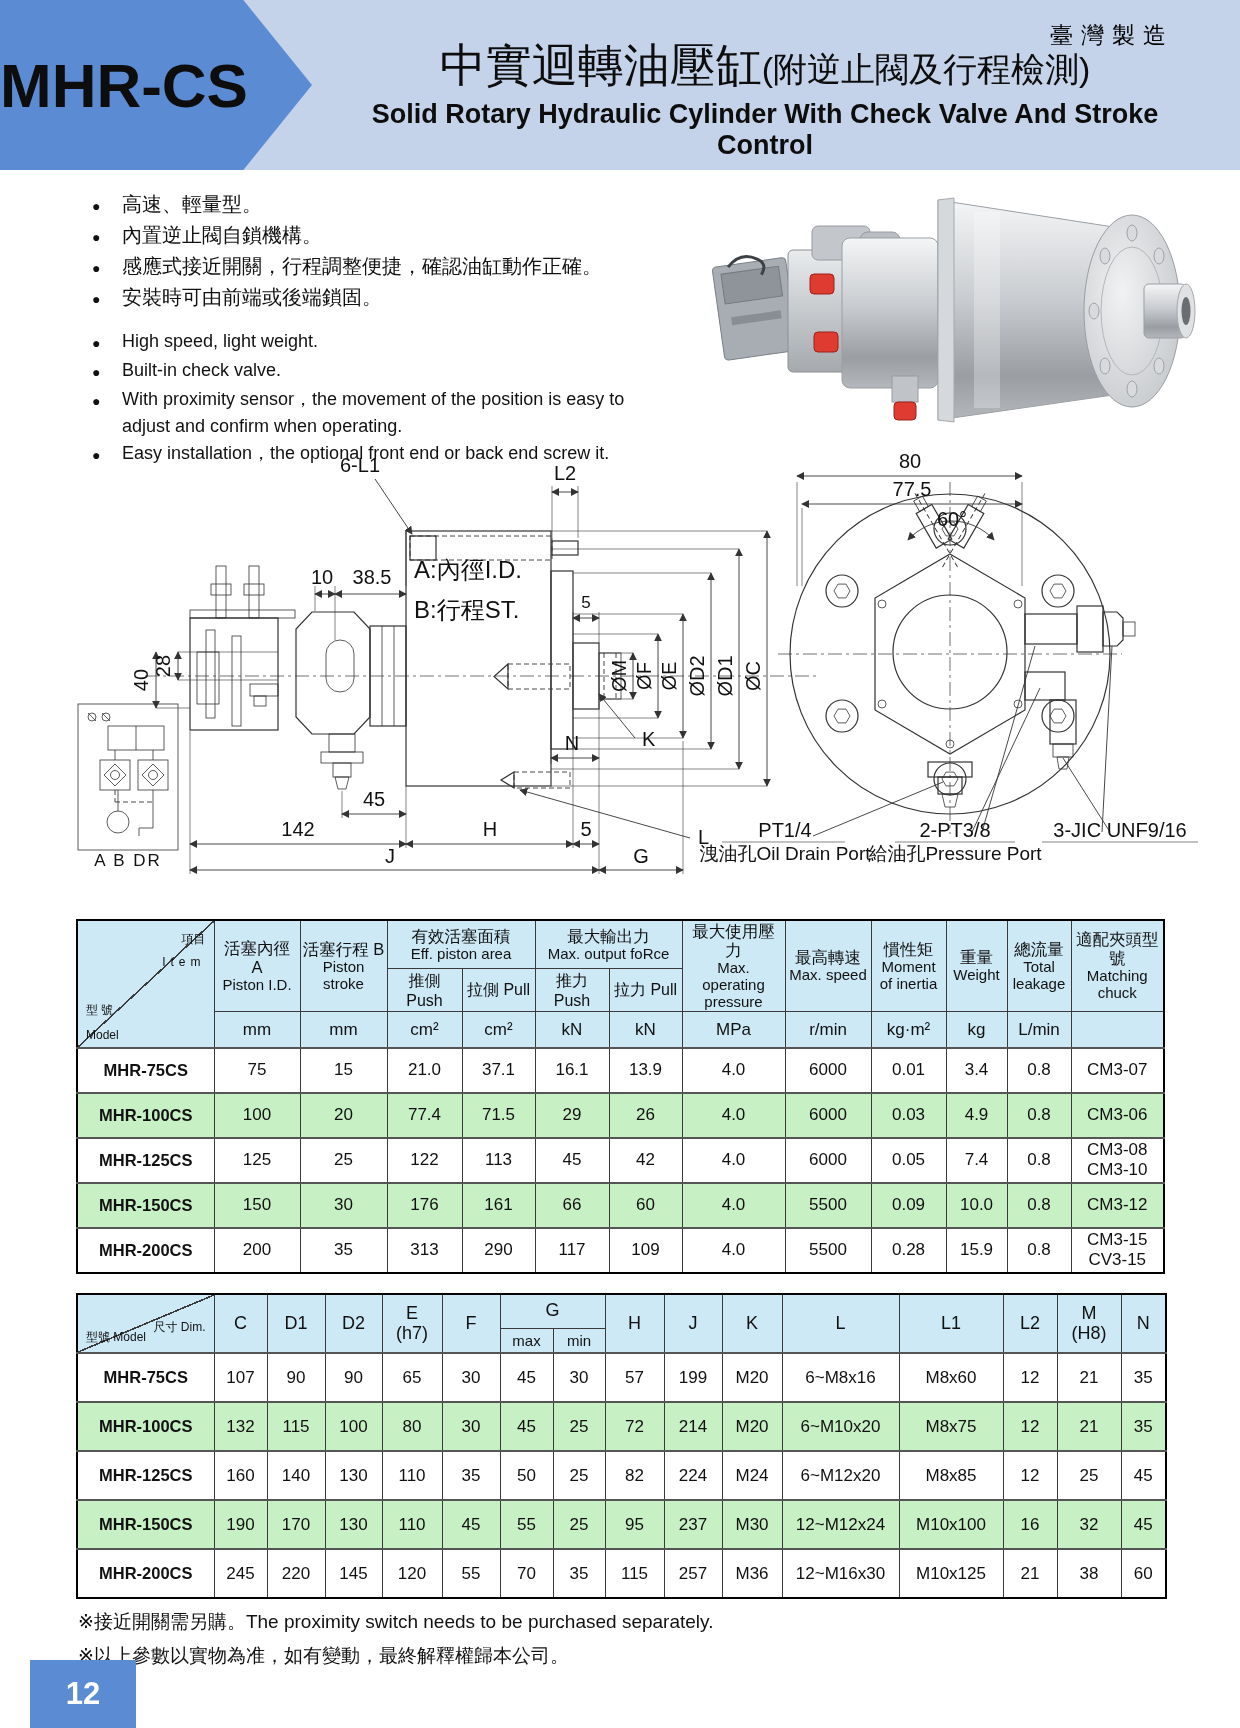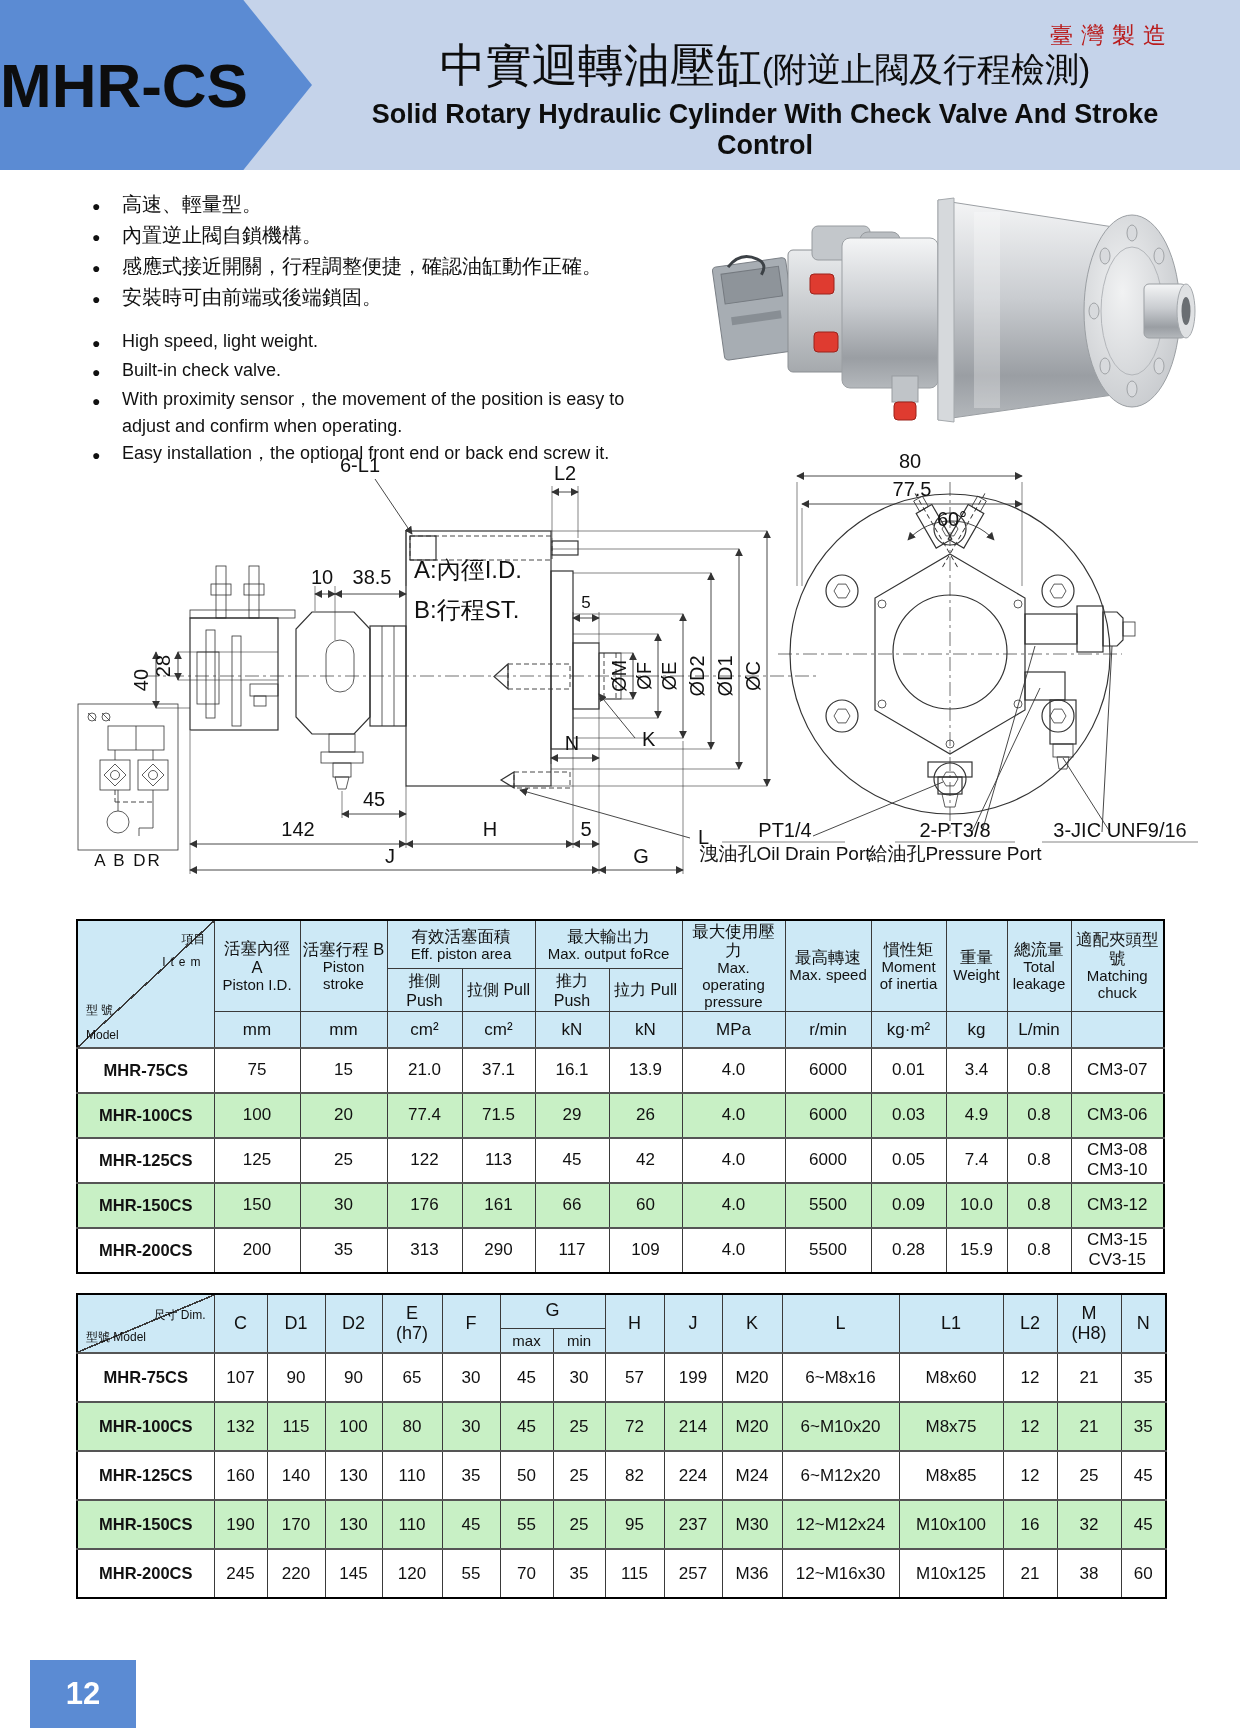--- a/index.html
+++ b/index.html
@@ -5,21 +5,21 @@
   html,body{margin:0;padding:0;background:#fff;}
   body{font-family:"Liberation Sans","DejaVu Sans",sans-serif;color:#111;}
   .page{position:relative;width:1240px;height:1728px;background:#fff;overflow:hidden;}
 
   
   .banner{position:absolute;left:0;top:0;width:1240px;height:170px;background:#c5d3ea;}
   .arrow{position:absolute;left:0;top:0;width:312px;height:170px;background:#5b8bd3;
          clip-path:polygon(0 0,78% 0,100% 50%,78% 100%,0 100%);
          display:flex;align-items:center;justify-content:flex-start;padding-right:48px;box-sizing:border-box;}
   .arrow span{font-size:62px;font-weight:600;letter-spacing:0;color:#0d0d0d;}
-  .made-in{position:absolute;right:66px;top:20px;font-size:23px;letter-spacing:8px;color:#b91c1c;}
+  .made-in{position:absolute;right:66px;top:20px;font-size:23px;letter-spacing:8px;color:#000000;}
   .titles{position:absolute;left:330px;right:40px;top:40px;text-align:center;}
   .title-zh{font-size:46px;font-weight:500;color:#0d0d0d;line-height:1.1;}
   .title-zh .paren{font-size:34px;}
   .title-en{font-size:27px;font-weight:600;color:#0d0d0d;margin-top:8px;}
 
   
   .features{position:absolute;left:92px;top:190px;width:560px;}
   .features ul{list-style:none;margin:0;padding:0;}
   .features li{display:flex;}
   #features-zh{margin-bottom:14px;}
@@ -63,21 +63,21 @@
   .unit{font-size:17px;}
   .corner{position:relative;padding:0;
     background:
       linear-gradient(to bottom right,transparent calc(50% - 0.8px),#3a3a3a calc(50% - 0.8px),#3a3a3a calc(50% + 0.8px),transparent calc(50% + 0.8px)),
       #cde9f6;}
   .corner span{position:absolute;font-size:12px;}
   .c-tr1{top:10px;right:8px;}
   .c-tr2{top:34px;right:8px;letter-spacing:5px;}
   .c-bl1{bottom:28px;left:8px;letter-spacing:3px;}
   .c-bl2{bottom:5px;left:8px;}
-  .c2-tr{top:12px;right:8px;margin-left:38px;}
+  .c2-tr{top:24px;right:8px;margin-left:38px;}
   .c2-bl{bottom:6px;left:8px;}
   .dimhead{font-size:18px;white-space:pre-line;line-height:1.1;}
   .mm{font-size:15px;}
 
   
   .notes{position:absolute;left:78px;top:1605px;font-size:19px;line-height:34px;font-weight:500;color:#111;}
   .pagenum{position:absolute;left:30px;top:1660px;width:106px;height:68px;background:#5b8bd3;color:#fff;
            display:flex;align-items:center;justify-content:center;font-size:31px;font-weight:bold;}
 </style>
 </head>
@@ -744,16 +744,20 @@
           <td>M36</td>
           <td>12~M16x30</td>
           <td>M10x125</td>
           <td>21</td>
           <td>38</td>
           <td>60</td>
         </tr>
       </tbody>
   </table>
 
+  <div class="notes">
+    <div>※接近開關需另購。The proximity switch needs to be purchased separately.</div>
+    <div>※以上參數以實物為准，如有變動，最終解釋權歸本公司。</div>
+  </div>
 
   <div class="pagenum">12</div>
 
 </div>
 
 </body></html>

